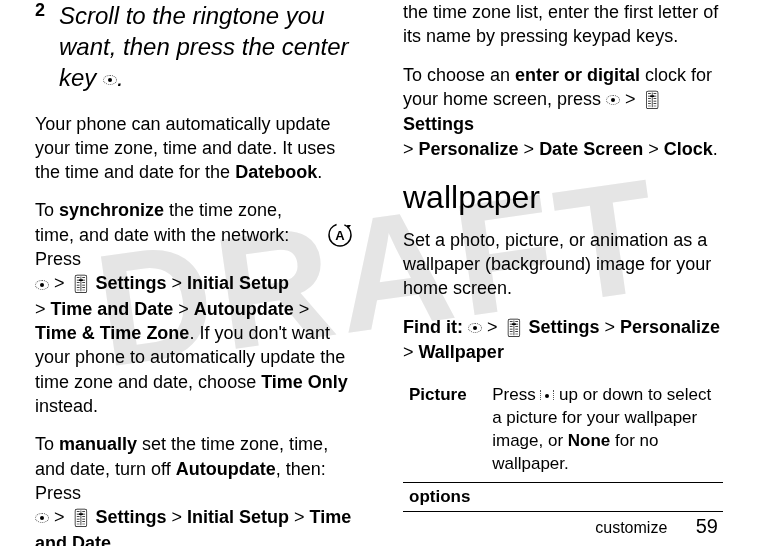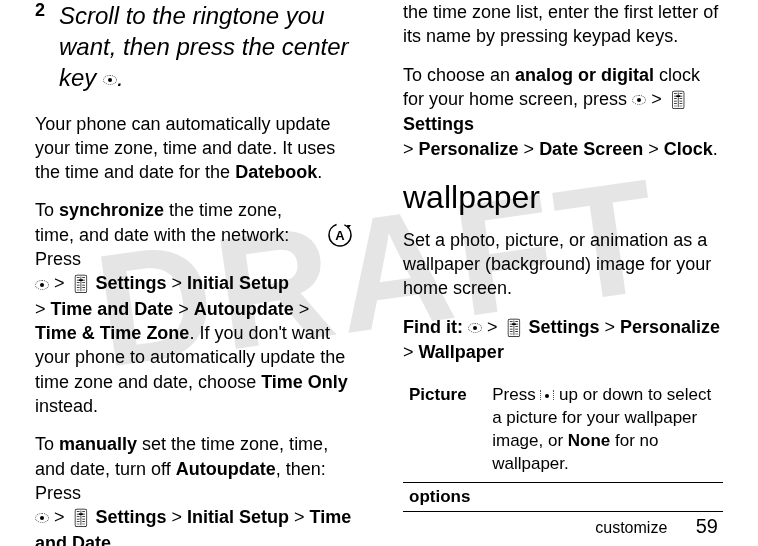--- a/index.html
+++ b/index.html
@@ -192,21 +192,21 @@
       <span class="bc">Time and Date</span><br>
       
       
     </p>
   </div>
 
   <div class="col">
     <p>the time zone list, enter the first letter of its name by pressing keypad keys.</p>
 
     <p>
-      <span>To choose an </span><b>analog or digital</b><span> clock for your home screen, press </span><span class="key"></span>
+      <span>To choose an </span><b>enter or digital</b><span> clock for your home screen, press </span><span class="key"></span>
       <span>&gt;</span>
       <span class="settings-icon">🎚</span>
       <span class="bc">Settings</span><br>
       <span>&gt;</span>
       <span class="bc">Personalize</span>
       <span>&gt;</span>
       <span class="bc">Date Screen</span>
       <span>&gt;</span>
       <span class="bc">Clock</span>.
     </p>

